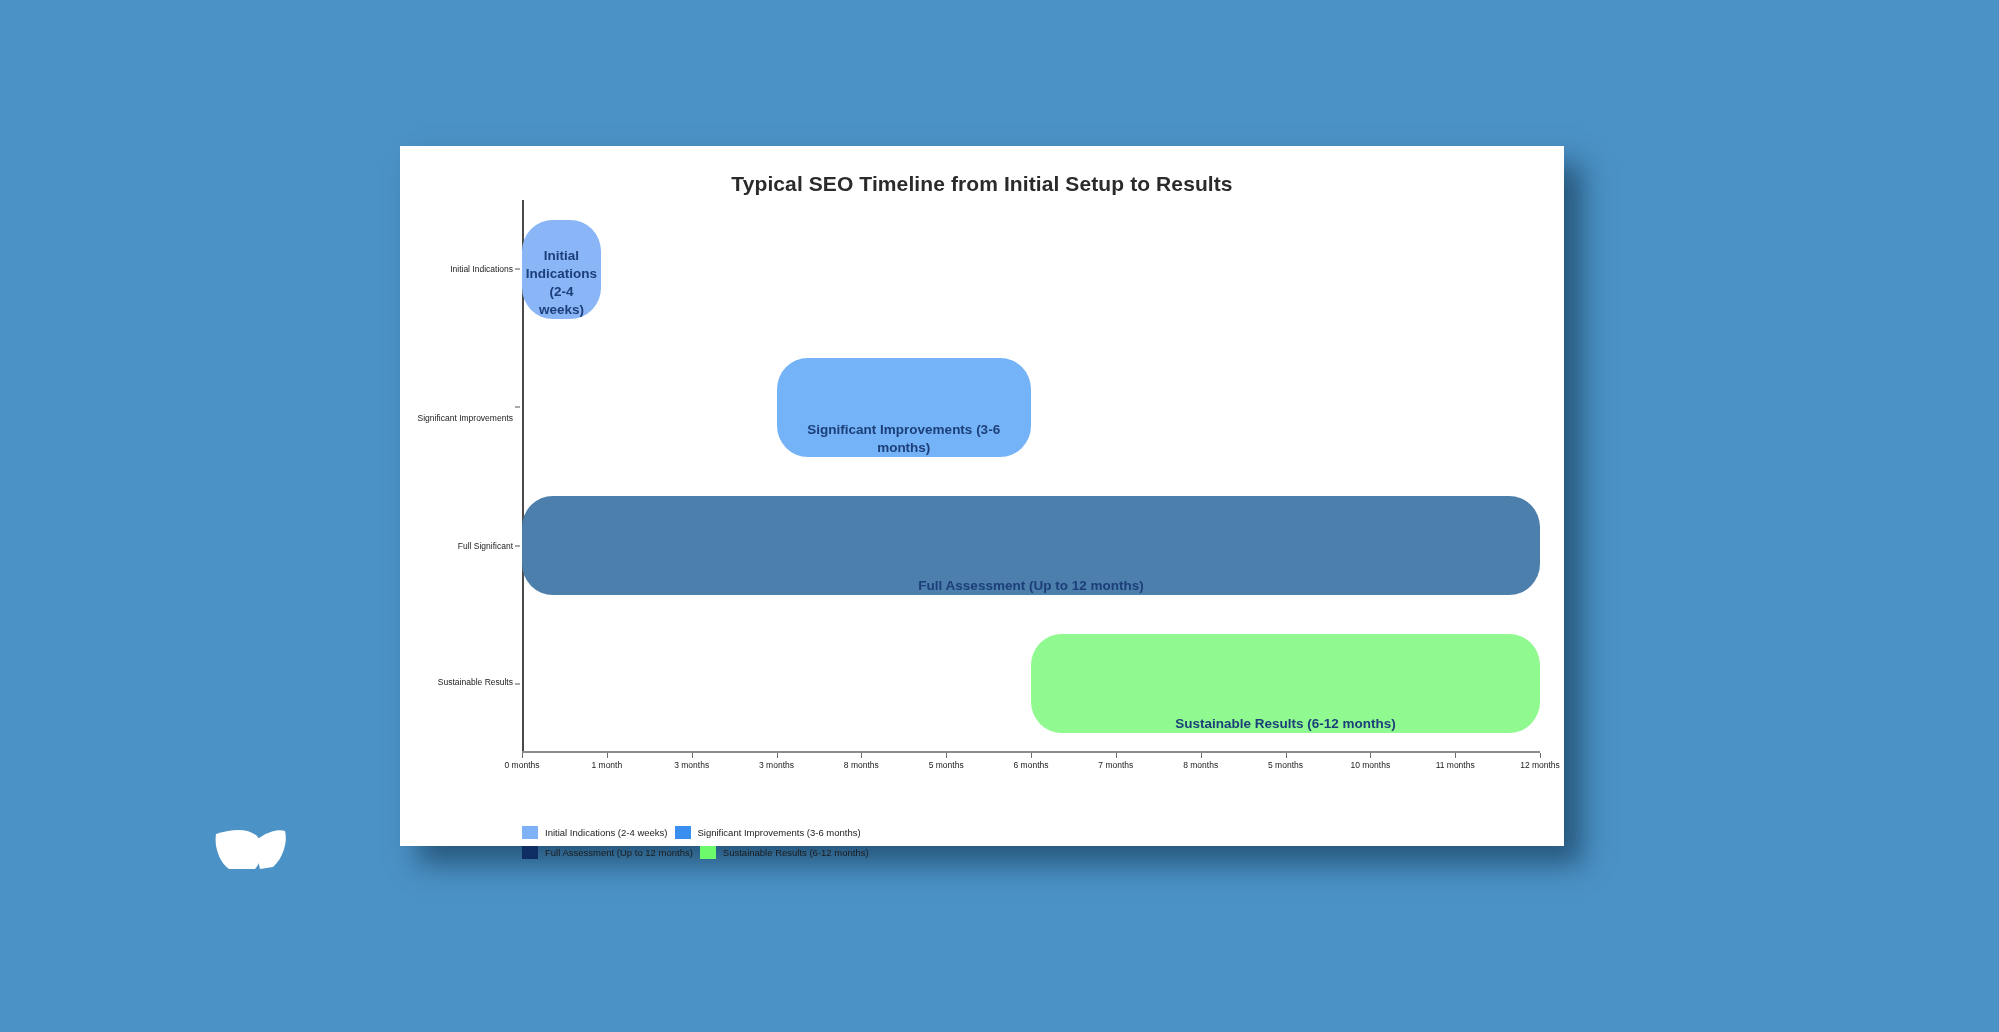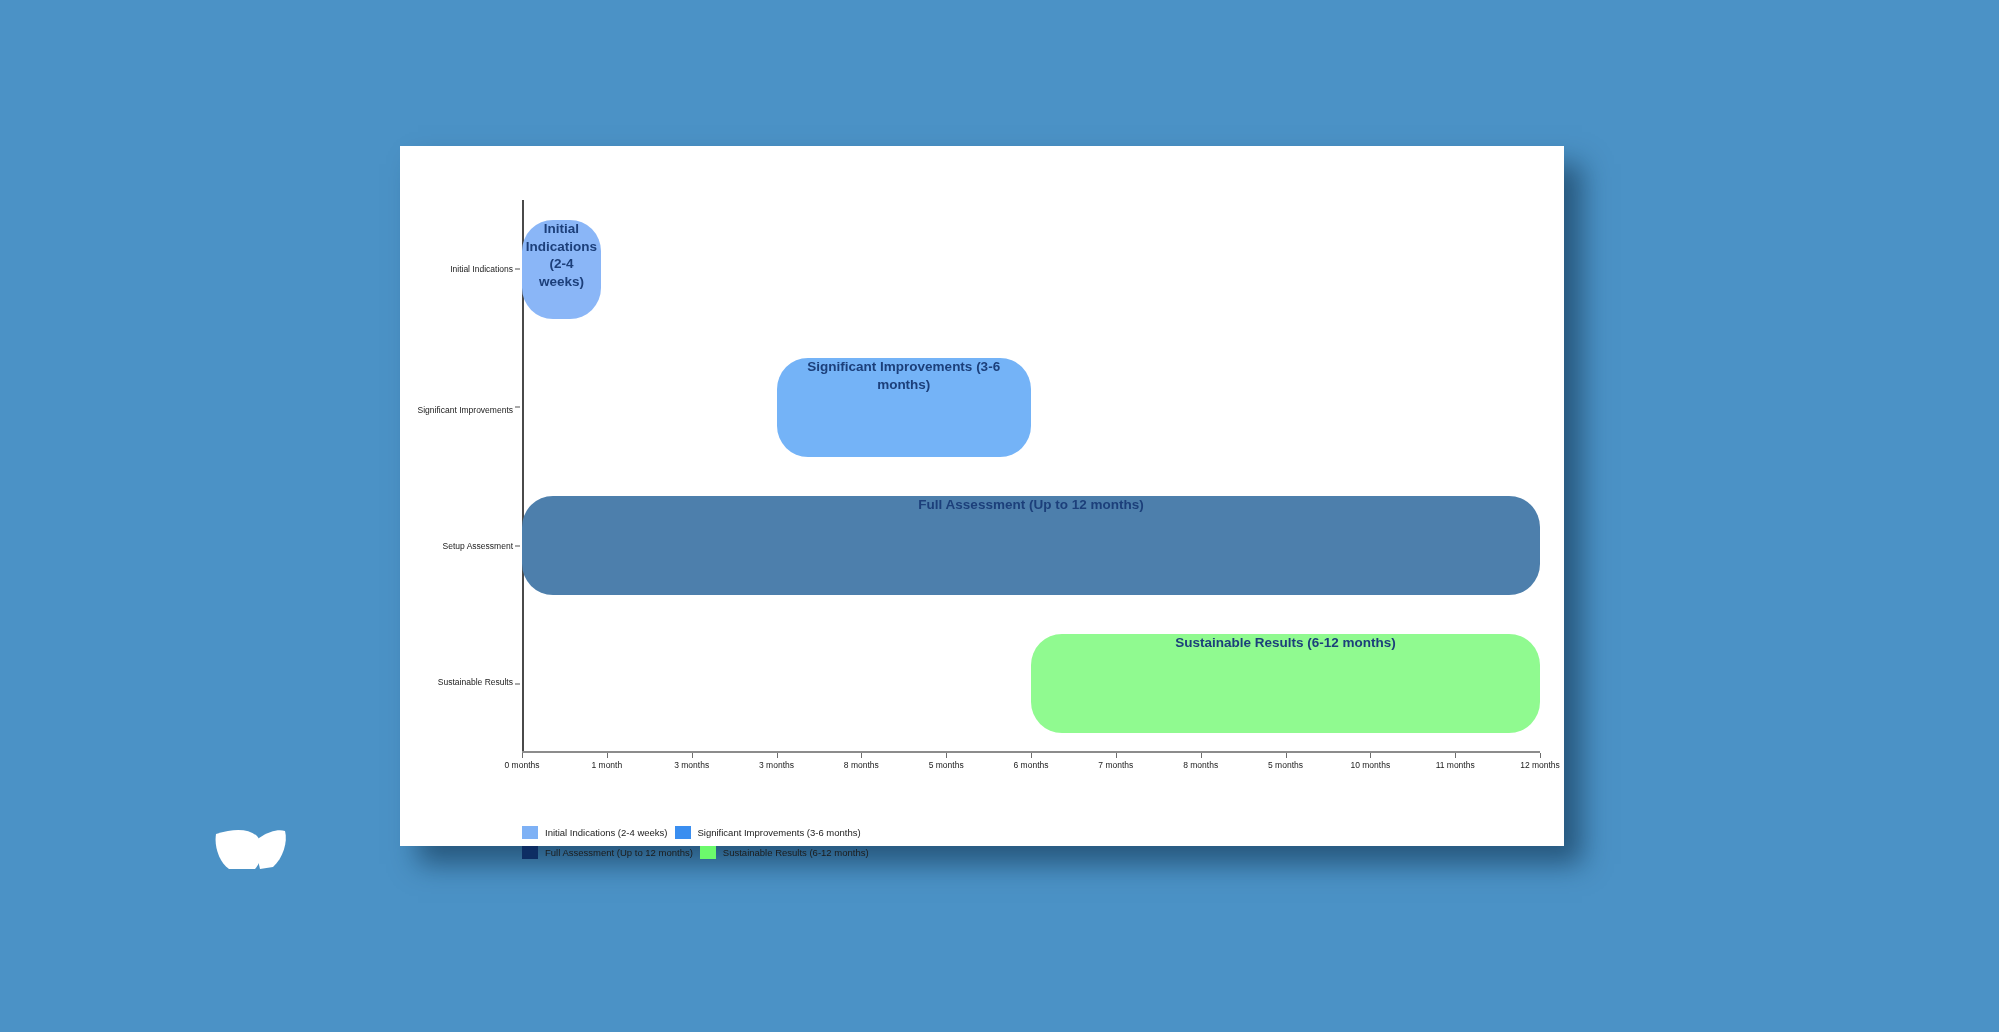--- a/index.html
+++ b/index.html
@@ -63,21 +63,21 @@
     bottom: 0;
     width: 100%;
     height: 1.6px;
     background: #8c8c8c;
   }
 
   
   .bar {
     position: absolute;
     display: flex;
-    align-items: flex-start;
+    align-items: flex-end;
     justify-content: center;
     box-sizing: border-box;
     border-radius: 31px;
   }
   .bar-label {
     font-size: 13.5px;
     font-weight: bold;
     color: #1c3f7a;
     text-align: center;
     line-height: 1.32;
@@ -159,20 +159,21 @@
     top: 812px;
     width: 100px;
     height: 72px;
   }
 </style>
 </head>
 <body>
 
 <div id="slide-card">
 
+  <div id="chart-title">Typical SEO Timeline from Initial Setup to Results</div>
 
   <div id="plot-area">
     <div id="y-axis-spine"></div>
     <div id="x-axis-spine"></div>
 
     <div id="bars-layer">
         <div class="bar" style="left: 0px; width: 78.895px; top: 19.7006px; height: 98.8487px; background: rgb(138, 182, 247);">
           <div class="bar-label" style="color: rgb(28, 63, 122);">Initial
 Indications
 (2-4 weeks)</div>
@@ -184,23 +185,23 @@
           <div class="bar-label" style="color: rgb(28, 63, 122);">Full Assessment (Up to 12 months)</div>
         </div>
         <div class="bar" style="left: 509px; width: 509px; top: 434.451px; height: 98.8487px; background: rgb(144, 250, 144);">
           <div class="bar-label" style="color: rgb(28, 63, 122);">Sustainable Results (6-12 months)</div>
         </div>
       </div>
     <div id="yticks-layer">
         <div class="y-tick-dash" style="top: 69.125px;"></div>
         <div class="y-tick" style="top: 69.125px;">Initial Indications</div>
         <div class="y-tick-dash" style="top: 207.375px;"></div>
-        <div class="y-tick" style="top: 210px;">Significant Improvements</div>
+        <div class="y-tick" style="top: 218px;">Significant Improvements</div>
         <div class="y-tick-dash" style="top: 345.625px;"></div>
-        <div class="y-tick" style="top: 345.625px;">Setup Assessment</div>
+        <div class="y-tick" style="top: 345.625px;">Full Significant</div>
         <div class="y-tick-dash" style="top: 483.875px;"></div>
         <div class="y-tick" style="top: 474px; margin-top: 8px;">Sustainable Results</div>
       </div>
     <div id="xticks-layer">
         <div class="x-tick-mark" style="left: 0px;"></div>
         <div class="x-tick-label" style="left: 0px;">0 months</div>
         <div class="x-tick-mark" style="left: 84.8333px;"></div>
         <div class="x-tick-label" style="left: 84.8333px;">1 month</div>
         <div class="x-tick-mark" style="left: 169.667px;"></div>
         <div class="x-tick-label" style="left: 169.667px;">3 months</div>

